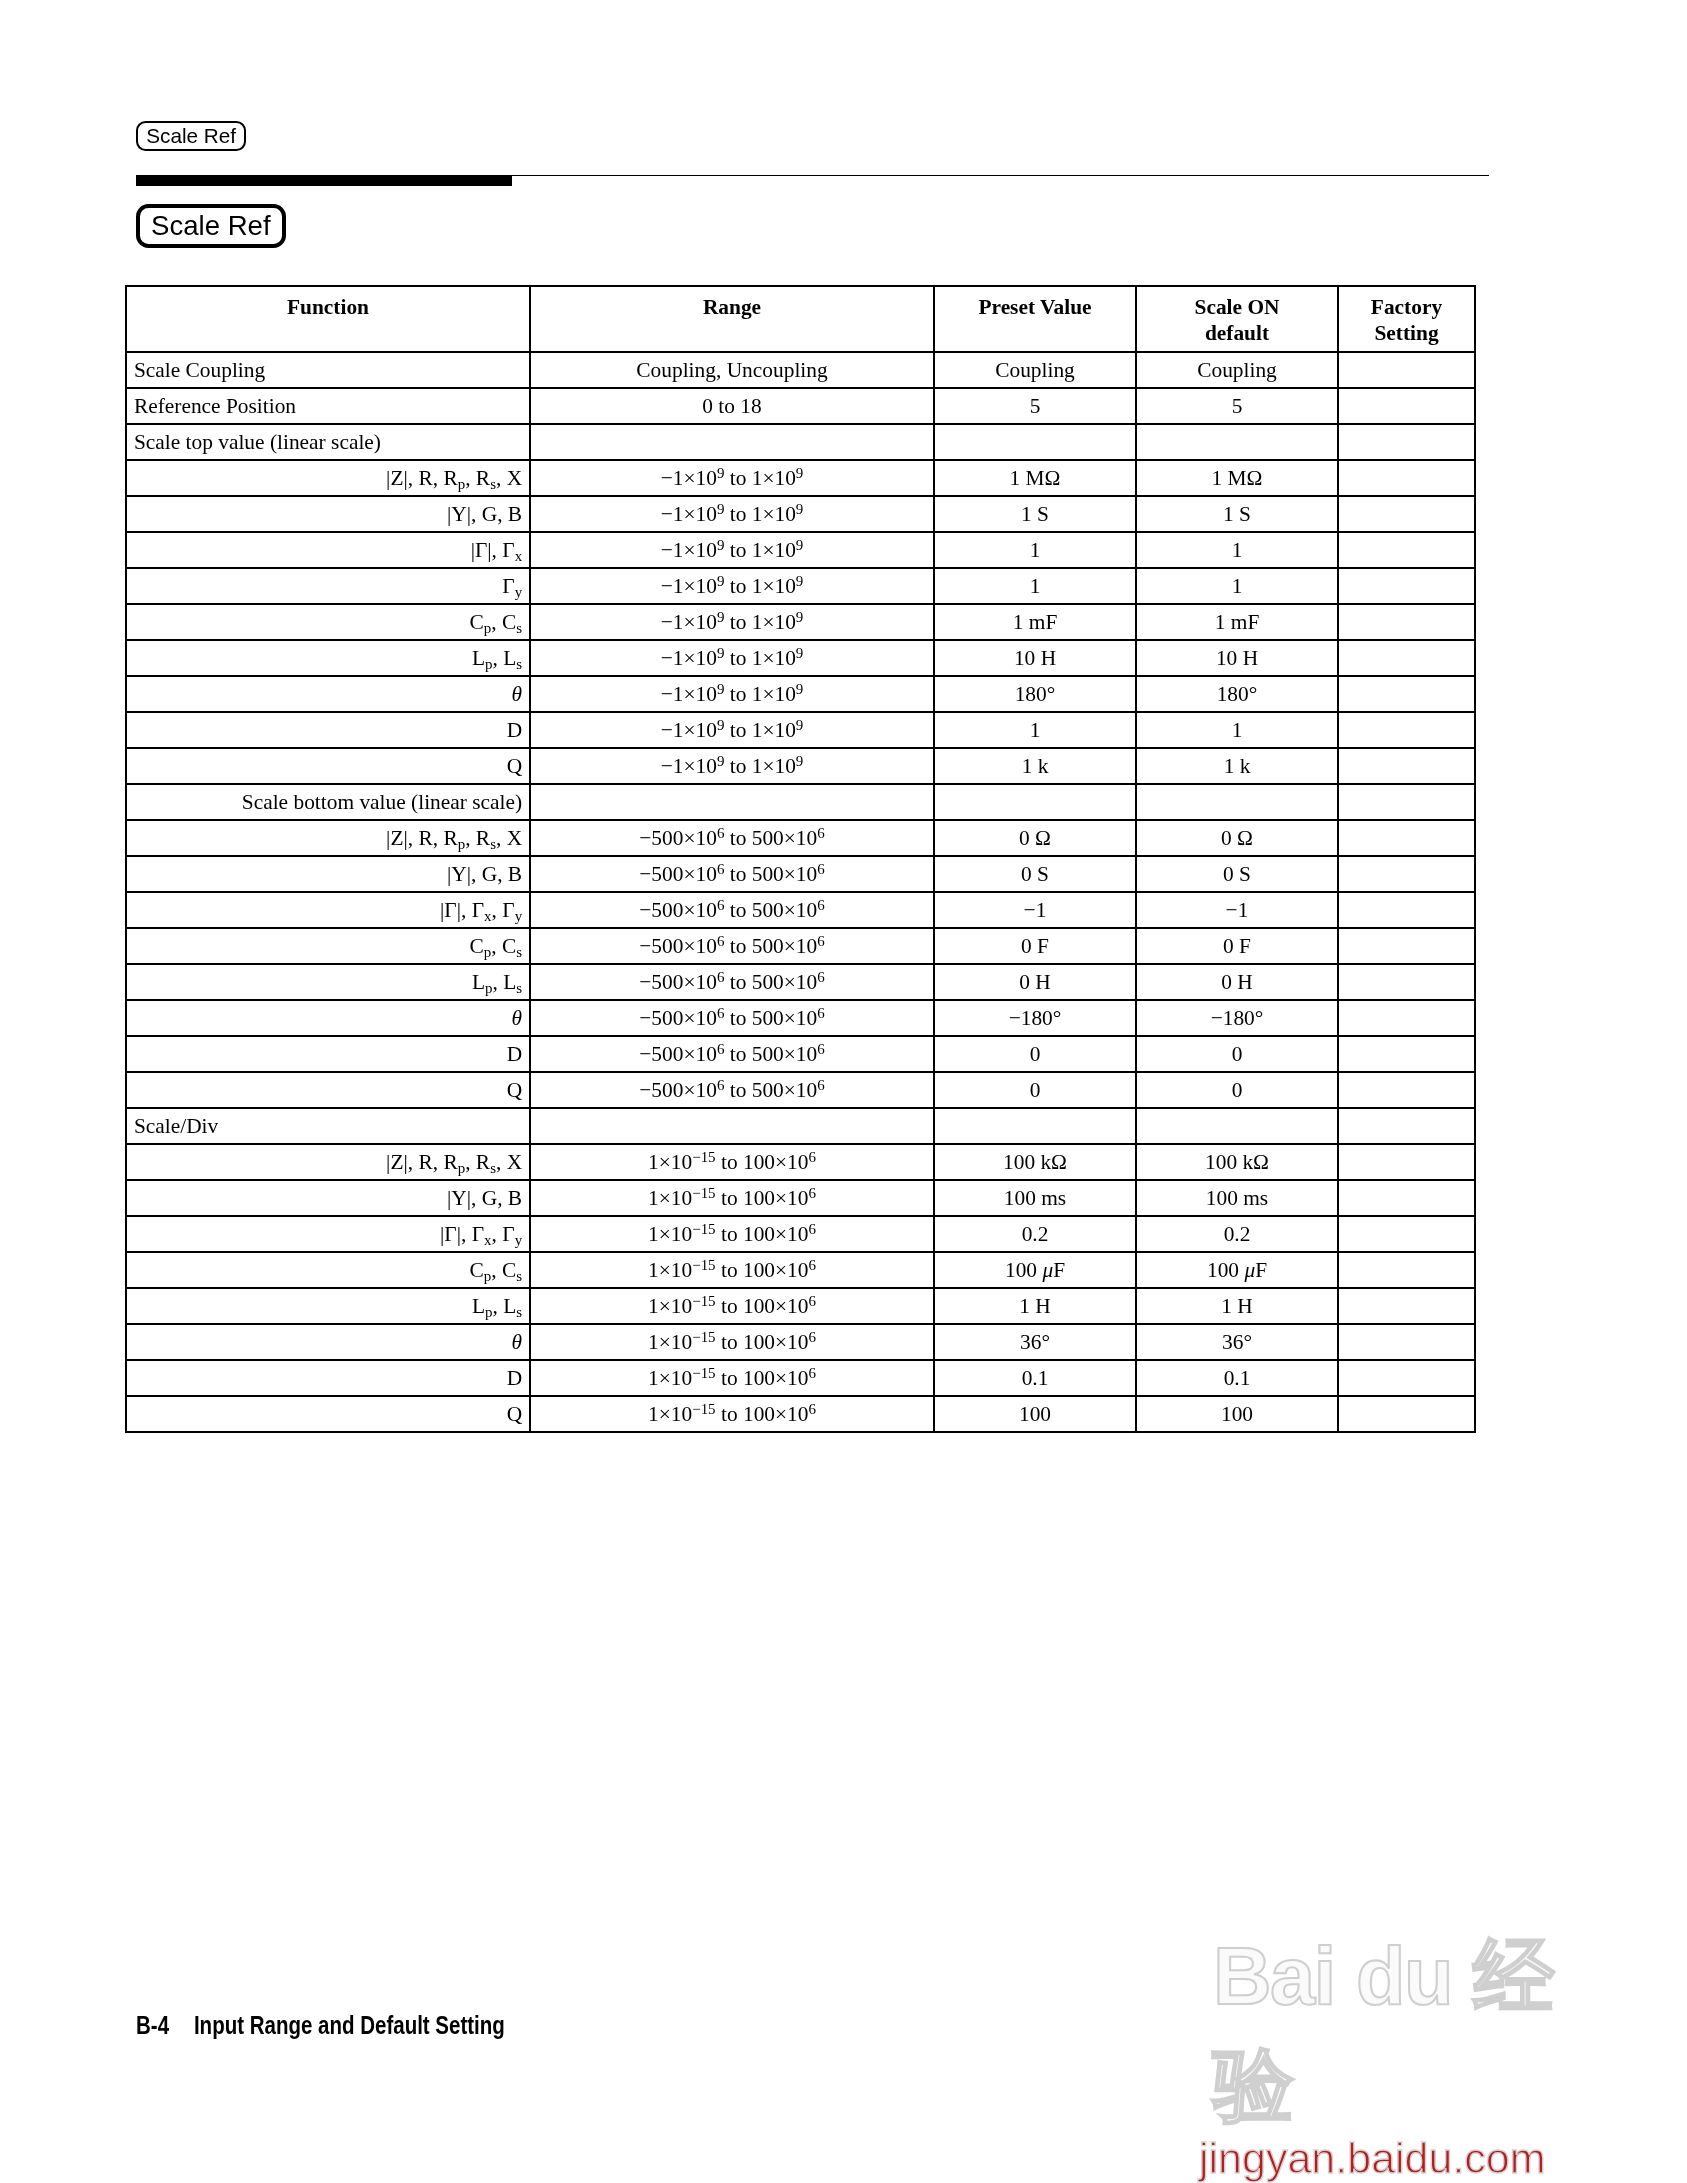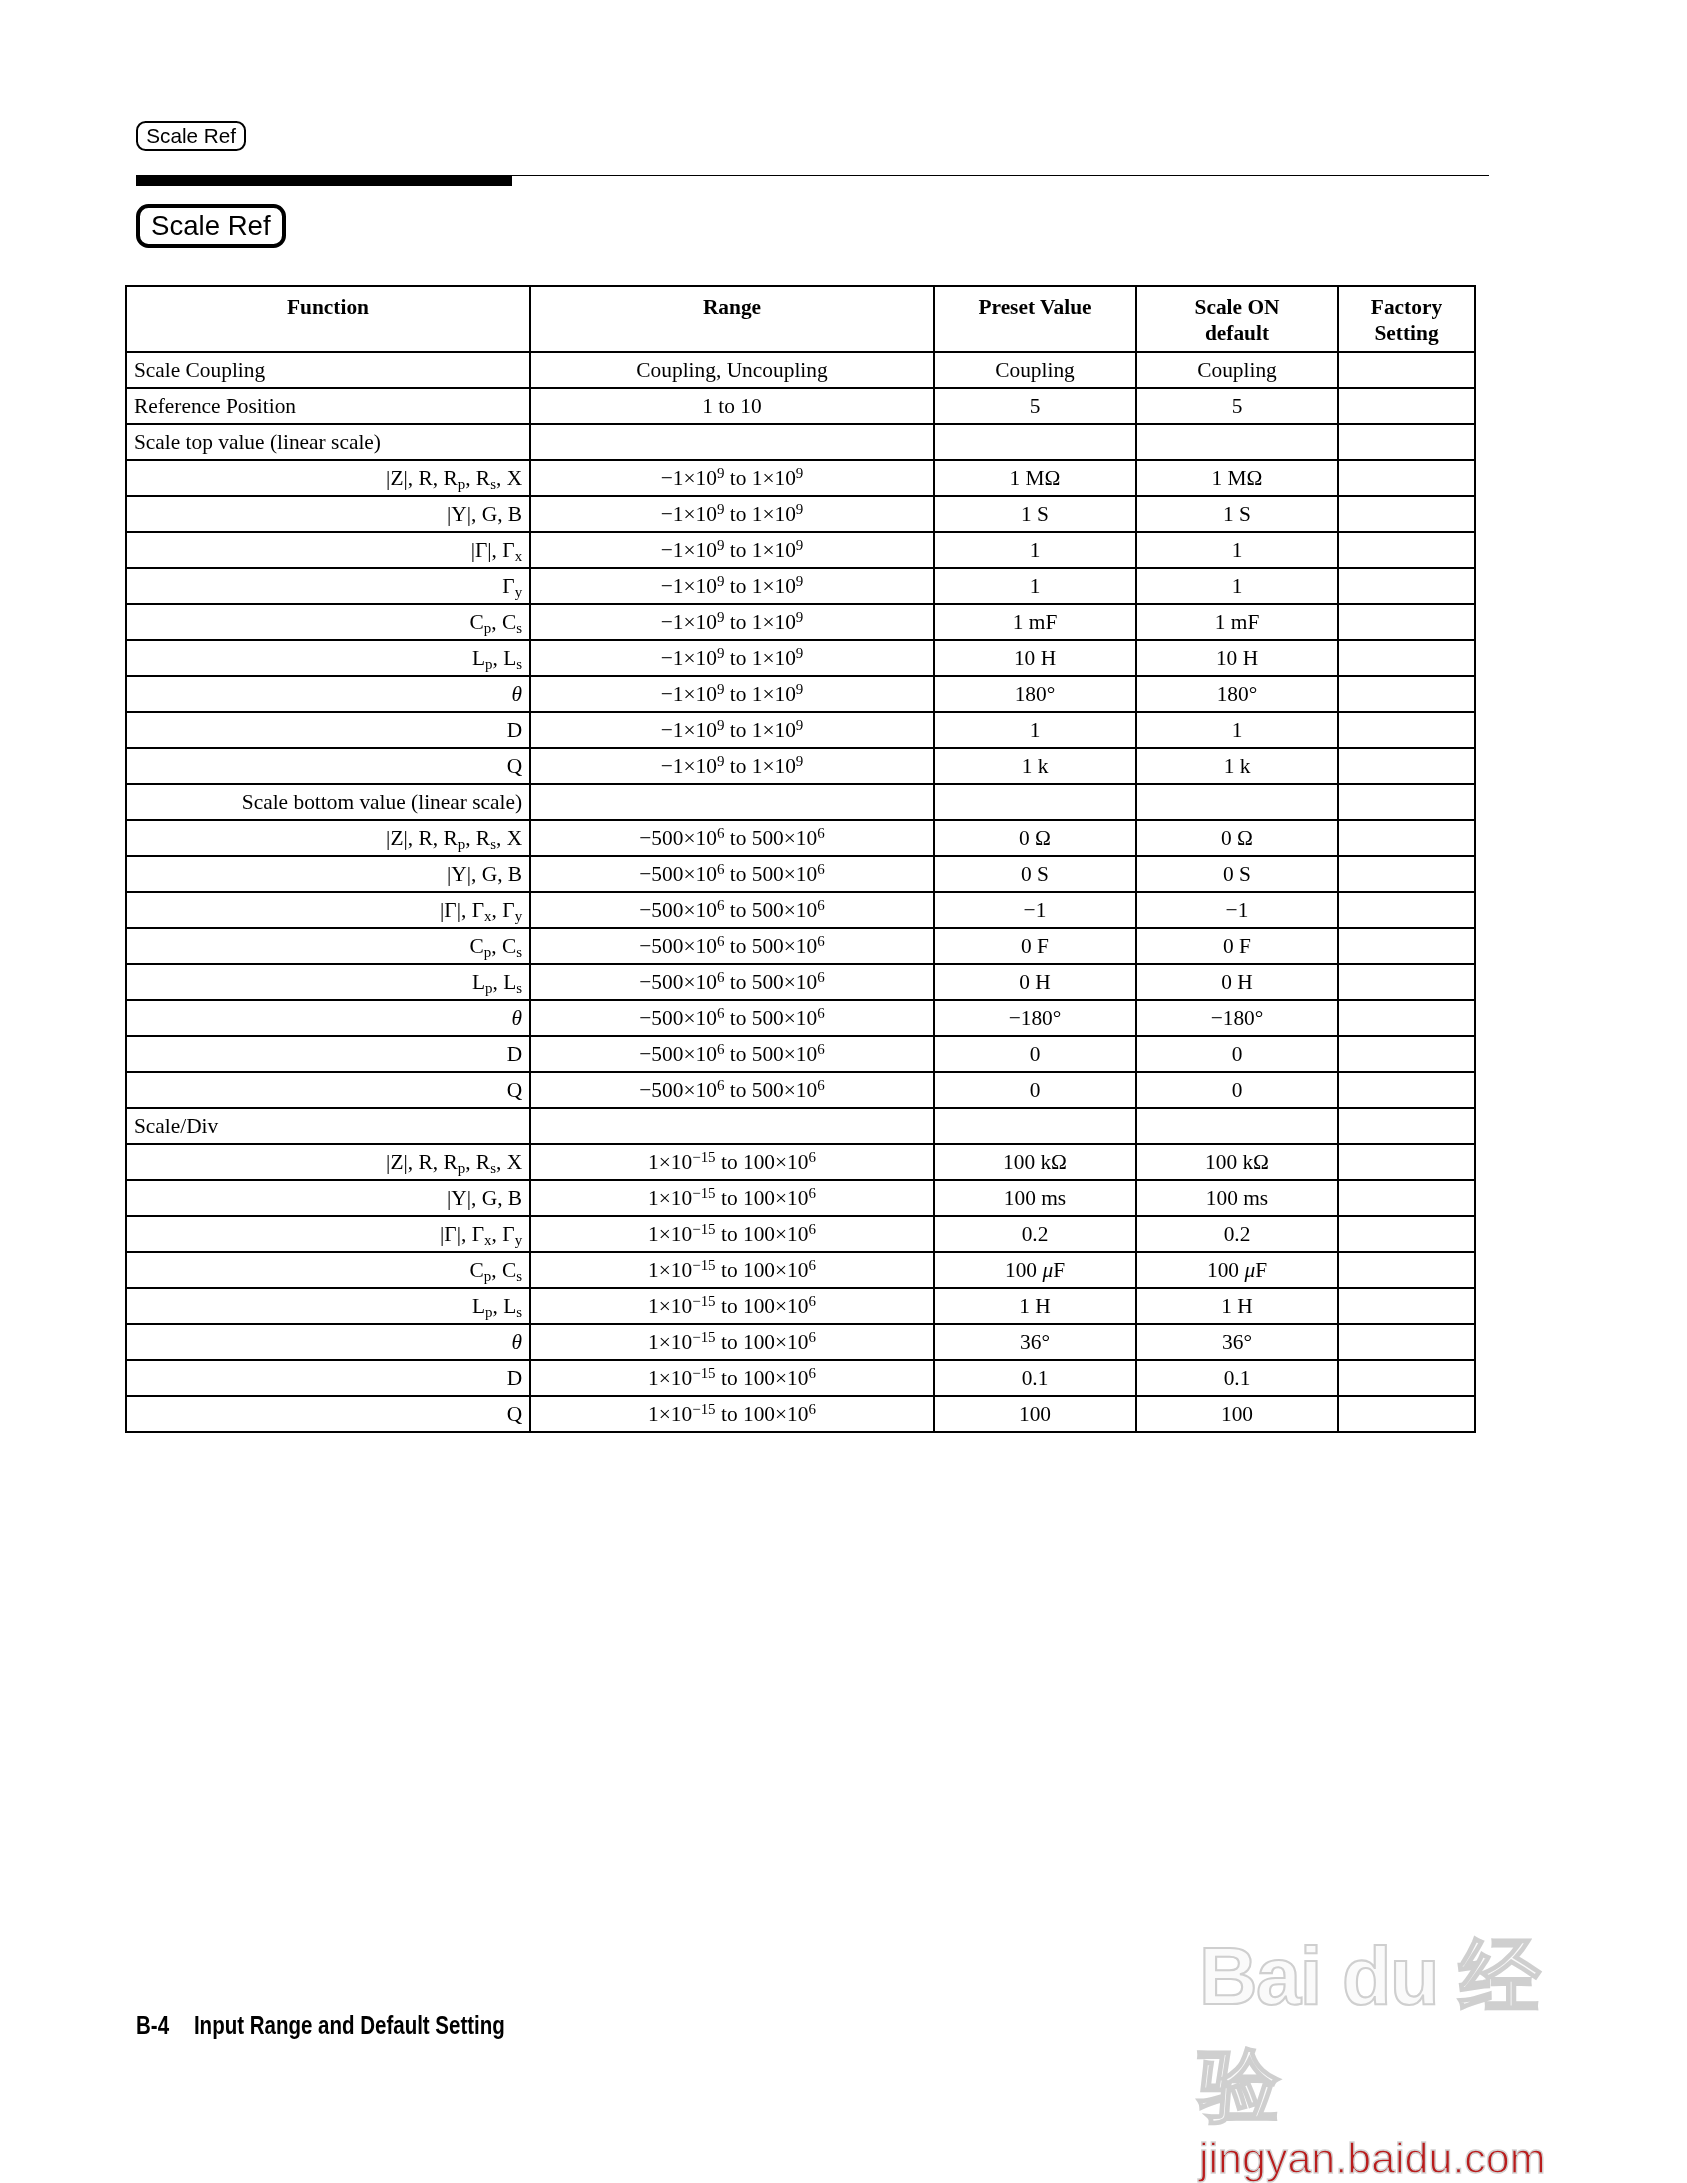--- a/index.html
+++ b/index.html
@@ -21,21 +21,21 @@
   td.fn-left { text-align:left;margin-left:20px; }
   td.fn-right { text-align:right; }
   td.center { text-align:center; }
   sub { font-size:0.7em; vertical-align:-0.25em; line-height:0; }
   sup { font-size:0.7em; vertical-align:0.45em; line-height:0; }
   .footer { position:absolute; left:136px; top:2011px; font-family:"Liberation Sans","DejaVu Sans",sans-serif;
     font-weight:bold; font-size:25px; transform:scaleX(0.82); transform-origin:left; letter-spacing:0; }
   .footer .pg { margin-right:23.4px; }
   .watermark { position:absolute; left:1199px; top:1923px; width:386px; height:179px; color:#e4e4e4;
     font-family:"Liberation Sans","DejaVu Sans",sans-serif; }
-  .wm-main { font-size:81px; font-weight:bold; -webkit-text-stroke:2.1px #cfcfcf; color:#fafafa; letter-spacing:-1.4px; }
+  .wm-main { font-size:81px; font-weight:bold; -webkit-text-stroke:2.1px #cfcfcf; color:#fafafa; letter-spacing:-1.4px;margin-left:14px; }
   .wm-url { font-size:43px; -webkit-text-stroke:1.4px #d2d2d2; color:#b91c1c; margin-top:-6.9px; }
 </style>
 </head>
 <body>
 
 <div class="key-small">Scale Ref</div>
 <div class="rule-thick"></div>
 <div class="rule-thin"></div>
 <div class="key-large">Scale Ref</div>
 
@@ -65,21 +65,21 @@
   <tbody id="tbody">
       <tr>
         <td class="fn-left">Scale Coupling</td>
         <td class="center">Coupling, Uncoupling</td>
         <td class="center">Coupling</td>
         <td class="center">Coupling</td>
         <td class="center"></td>
       </tr>
       <tr>
         <td class="fn-left">Reference Position</td>
-        <td class="center">1 to 10</td>
+        <td class="center">0 to 18</td>
         <td class="center">5</td>
         <td class="center">5</td>
         <td class="center"></td>
       </tr>
       <tr>
         <td class="fn-left">Scale top value (linear scale)</td>
         <td class="center"></td>
         <td class="center"></td>
         <td class="center"></td>
         <td class="center"></td>

